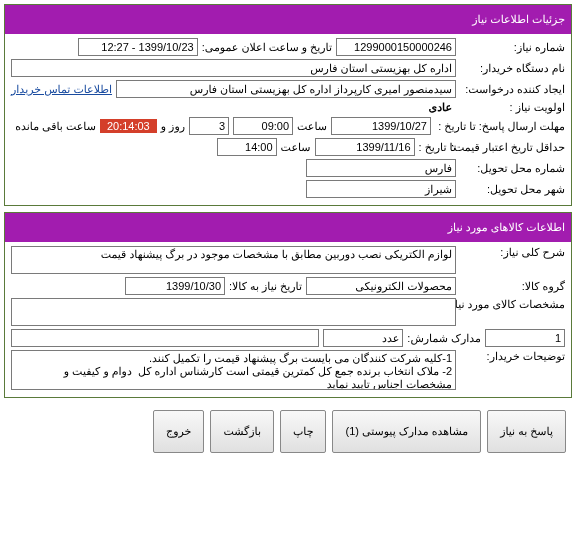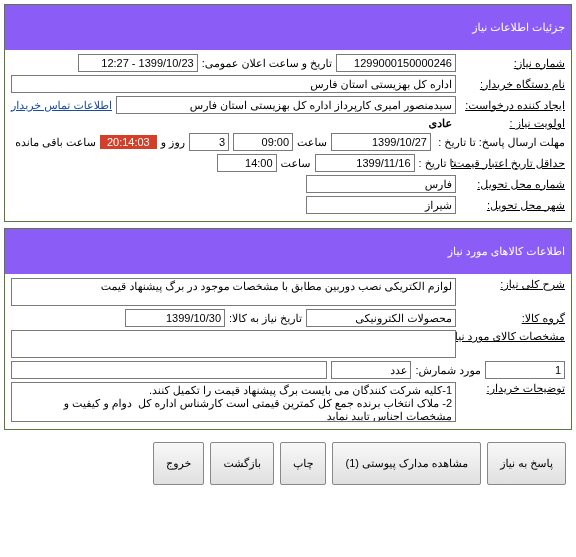--- a/index.html
+++ b/index.html
@@ -9,23 +9,23 @@
     background: #ffffff;
     direction: rtl;
     padding: 4px;
     width: 576px;
   }
   .panel {
     border: 1px solid #5a7a3a;
     margin-bottom: 6px;
   }
   .panel-header {
-    background: #8b5cf6;
+    background: #a21caf;
     color: #fff;
-    padding: 16px 6px;
+    padding: 8px 6px;
     text-align: right;
     font-size: 11px;
   }
   .panel-body {
     padding: 4px 6px;
     background: #fff;
   }
   .row {
     display: flex;
     align-items: center;
@@ -34,21 +34,20 @@
   }
   .label {
     font-size: 11px;
     color: #000;
     white-space: nowrap;
   }
   .label-col {
     width: 105px;
     text-align: right;
     flex-shrink: 0;
-    text-decoration: underline;
   }
   input.field, textarea.field {
     border: 1px solid #7a7a7a;
     background: #fff;
     font-family: Tahoma, Arial, sans-serif;
     font-size: 11px;
     padding: 1px 3px;
     height: 18px;
     direction: rtl;
   }
@@ -177,21 +176,21 @@
       <input class="field w100" readonly="" value="1399/10/30" style="">
     </div>
 
     <div class="row" style="align-items:flex-start">
       <span class="label label-col">مشخصات کالای مورد نیاز:</span>
       <textarea class="field" rows="2" readonly="" style=""></textarea>
     </div>
 
     <div class="row">
       <input class="field w80" readonly="" value="1" style="">
-      <span class="label">مورد شمارش:</span>
+      <span class="label">مدارک شمارش:</span>
       <input class="field w80" readonly="" value="عدد" style="">
       <input class="field flex-grow" readonly="" style="">
     </div>
 
     <div class="row" style="align-items:flex-start">
       <span class="label label-col">توضیحات خریدار:</span>
       <textarea class="field" rows="3" readonly="" style="">1-کلیه شرکت کنندگان می بایست برگ پیشنهاد قیمت را تکمیل کنند.
 2- ملاک انتخاب برنده جمع کل کمترین قیمتی است کارشناس اداره کل  دوام و کیفیت و مشخصات اجناس تایید نماید</textarea>
     </div>
 

